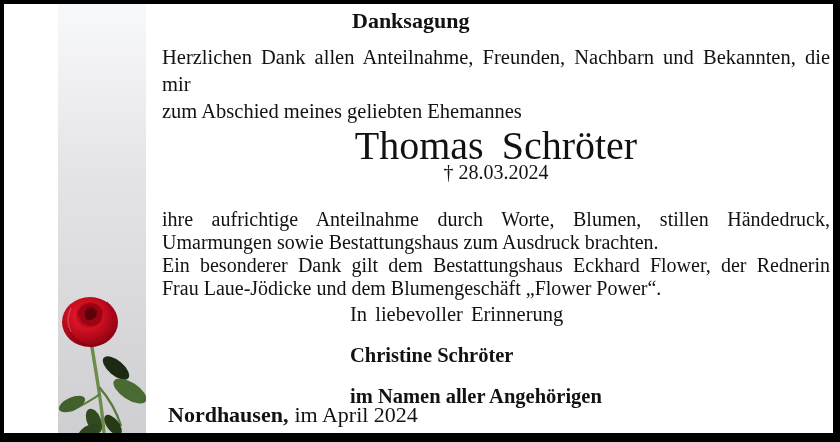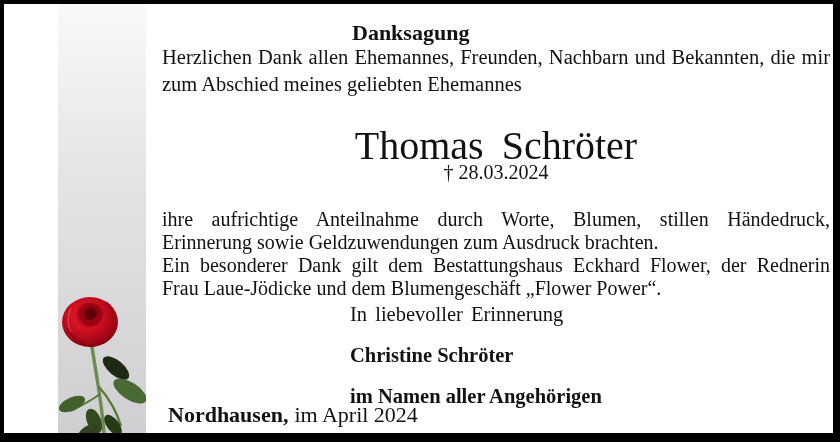--- a/index.html
+++ b/index.html
@@ -9,21 +9,21 @@
     font-family:"Liberation Serif", serif; color:#121212;
   }
   .paper { position:absolute; left:4px; top:4px; right:7px; bottom:9px; background:#ffffff; }
   .strip {
     position:absolute; left:58px; top:4px; width:88px; height:429px;
     background:linear-gradient(180deg, #f8f9fb 0%, #e4e4e6 40%, #cfcfd1 100%);
   }
   .rose-svg { position:absolute; left:0; top:0; }
 
   .heading {
-    position:absolute; left:352px; top:20px;
+    position:absolute; left:352px; top:8px;
     font-size:22px; font-weight:bold; line-height:25px; white-space:nowrap;
   }
   .col { position:absolute; left:162px; width:668px; }
   .intro { top:44px; font-size:20.5px; line-height:27px; }
   .jline { text-align:justify; text-align-last:justify; }
   .deceased-name {
     top:113px; text-align:center; font-size:40px; line-height:44px; word-spacing:8px;margin-top:11px;
   }
   .death-date { top:161px; text-align:center; font-size:20px; line-height:22px; }
   .body-block { top:208px; font-size:20px; line-height:23px; }
@@ -70,30 +70,30 @@
       <circle cx="31" cy="311" r="13" fill="#c00d1d"></circle>
       <path d="M20 308 Q26 296 38 300 Q47 304 44 314 Q41 323 31 322 Q21 320 20 308 Z" fill="#9c0414"></path>
       <circle cx="33" cy="309" r="6.5" fill="#7c000d"></circle>
       <path d="M29 306 q5 -4 8 1 q3 5 -2 8 q-6 3 -8 -2 q-1 -5 2 -7" fill="#5e0009"></path>
     </svg>
   </div>
 
   <div class="heading">Danksagung</div>
 
   <div class="col intro">
-    <div class="jline">Herzlichen Dank allen Ehemannes, Freunden, Nachbarn und Bekannten, die mir</div>
+    <div class="jline">Herzlichen Dank allen Anteilnahme, Freunden, Nachbarn und Bekannten, die mir</div>
     <div>zum Abschied meines geliebten Ehemannes</div>
   </div>
 
   <div class="col deceased-name">Thomas Schröter</div>
   <div class="col death-date">† 28.03.2024</div>
 
   <div class="col body-block">
     <div class="jline">ihre aufrichtige Anteilnahme durch Worte, Blumen, stillen Händedruck,</div>
-    <div>Erinnerung sowie Geldzuwendungen zum Ausdruck brachten.</div>
+    <div>Umarmungen sowie Bestattungshaus zum Ausdruck brachten.</div>
     <div class="jline">Ein besonderer Dank gilt dem Bestattungshaus Eckhard Flower, der Rednerin</div>
     <div>Frau Laue-Jödicke und dem Blumengeschäft „Flower Power“.</div>
   </div>
 
   <div class="signature">
     <div class="sig-memorial">In liebevoller Erinnerung</div>
     <div class="sig-bold">Christine Schröter</div>
     <div class="sig-bold">im Namen aller Angehörigen</div>
   </div>
 

